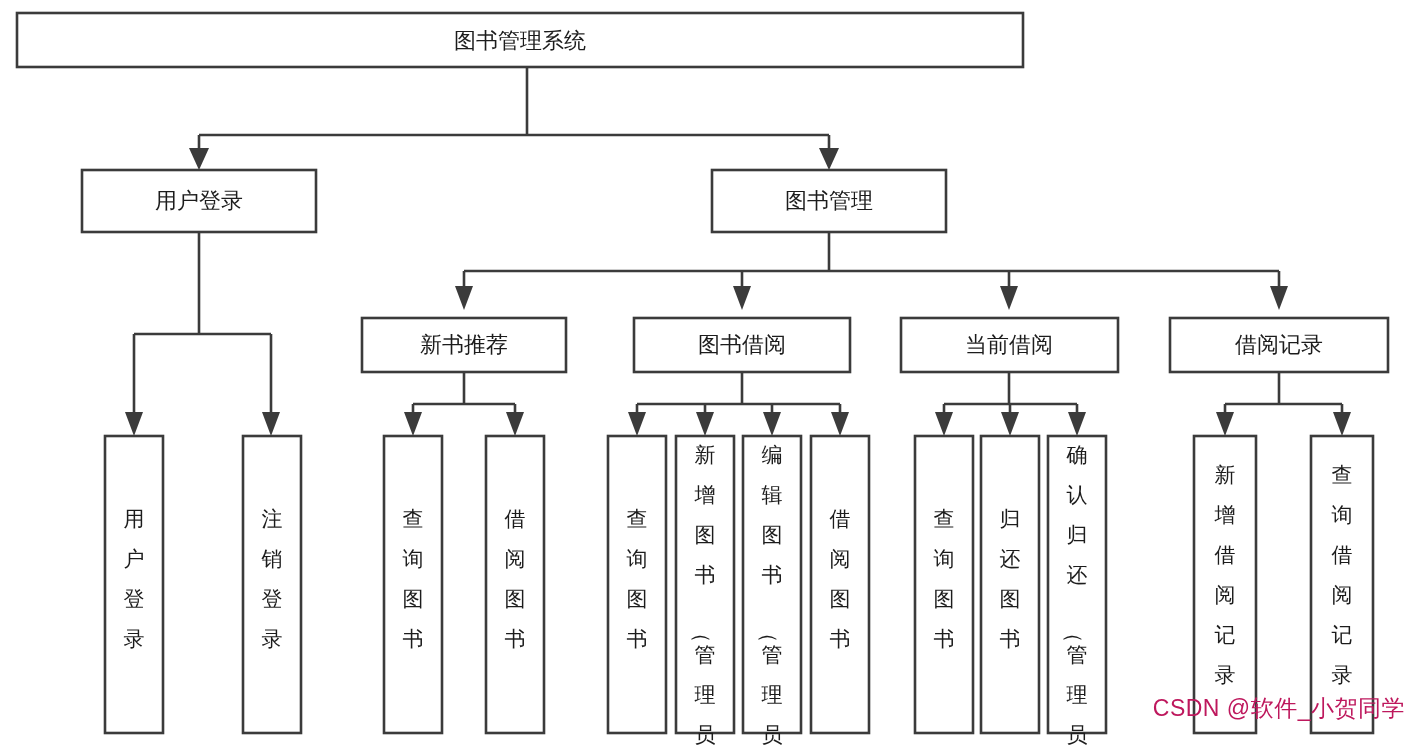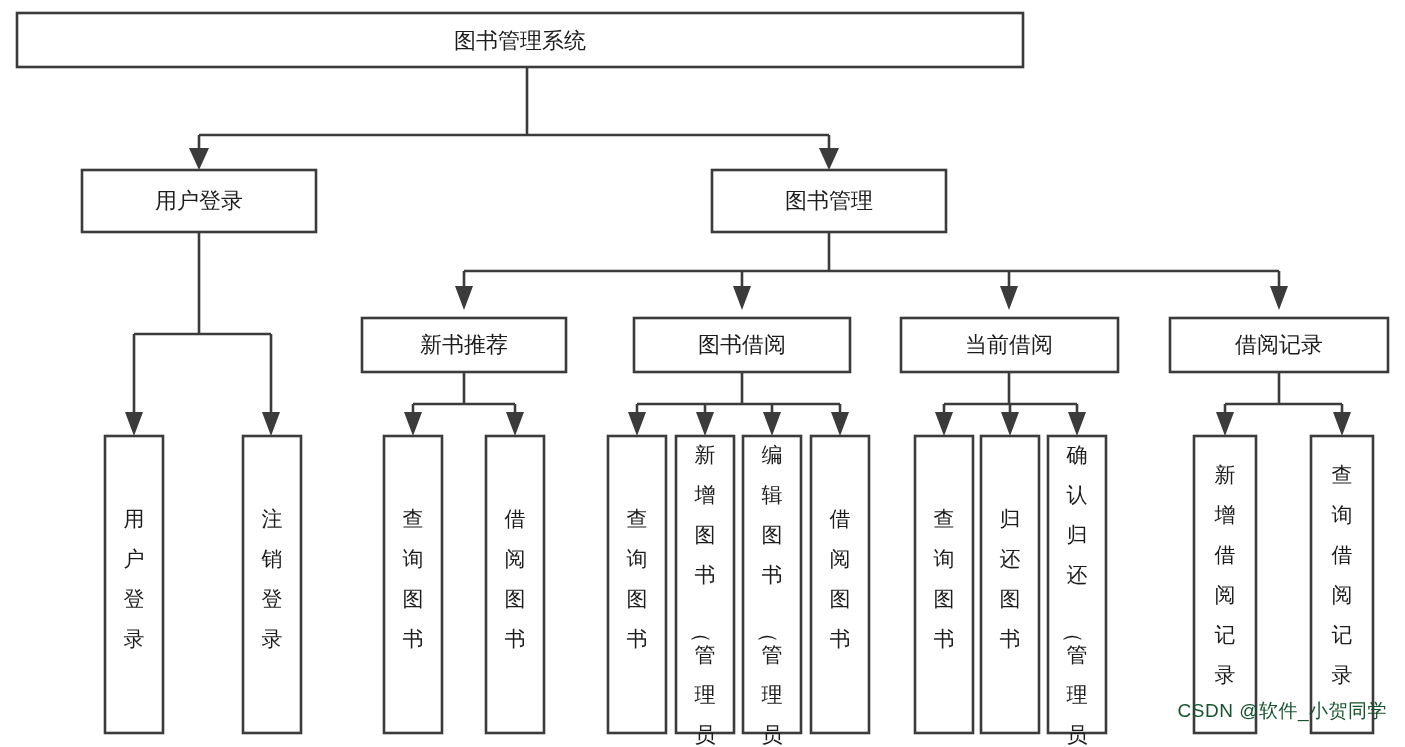--- a/index.html
+++ b/index.html
@@ -51,25 +51,25 @@
     dominant-baseline: middle;
   }
   .node-label-v {
     font-family: "Liberation Sans", "DejaVu Sans", sans-serif;
     font-size: 21px;
     fill: #1c1c1c;
     text-anchor: middle;
   }
   .watermark {
     position: absolute;
-    right: 18px;
+    right: 0;
     bottom: 6px;
     font-family: "Liberation Sans", "DejaVu Sans", sans-serif;
-    font-size: 19px;
-    color: #14532d;
+    font-size: 23px;
+    color: #be185d;
     letter-spacing: 0.5px;
     white-space: nowrap;
     user-select: none;
   }
 </style>
 </head>
 <body>
 
 <div id="diagram-root">
 

